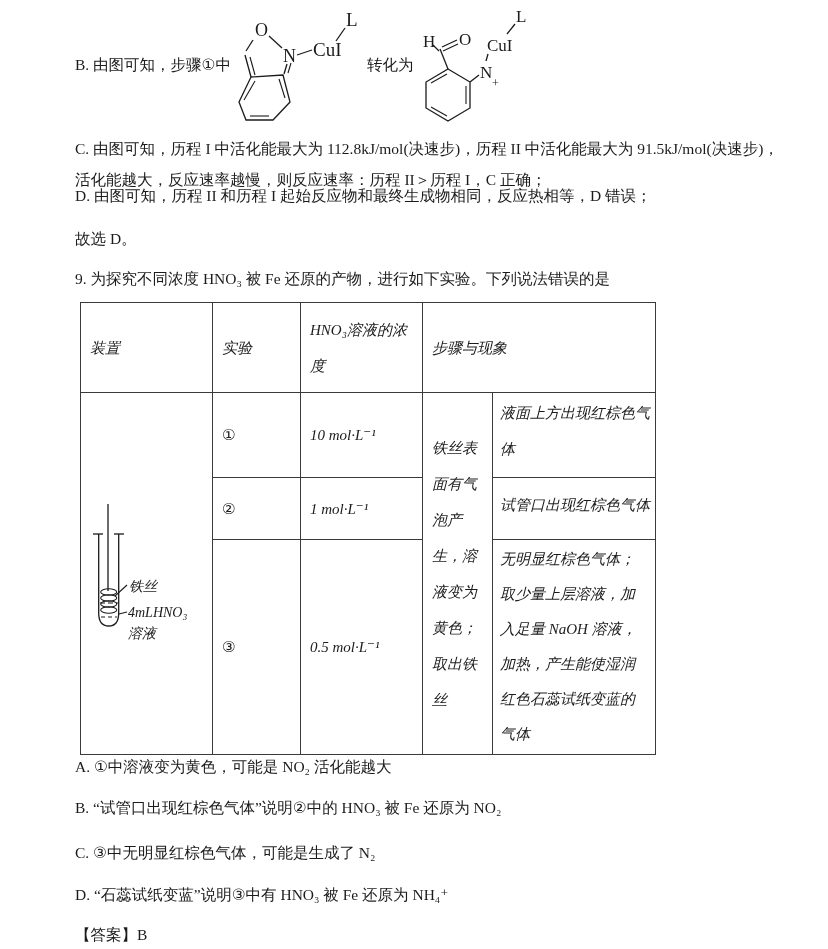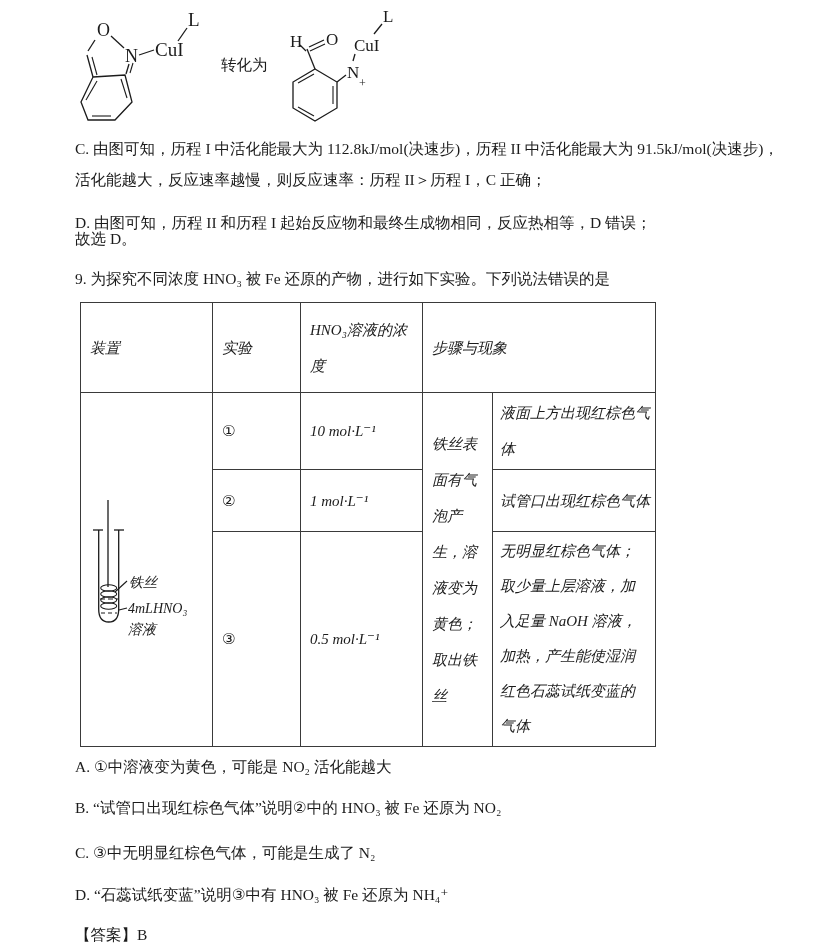--- a/index.html
+++ b/index.html
@@ -22,27 +22,28 @@
     border-collapse:collapse;table-layout:fixed;
   }
   #qtable td{
     border:1px solid #3a3a3a;vertical-align:middle;
     font-size:15px;line-height:36px;padding:2px 8px 2px 9px;
     word-break:break-all;
     font-style:italic;
   }
   #qtable td.device{padding:10px;text-align:center}
   #qtable td.lh35{line-height:35px;padding:2px 12px 2px 7px}
-  #qtable td.ph{padding:2px 4px 2px 7px}
+  #qtable td.ph{padding:2px 4px 10px 7px}
   .opt{position:absolute;left:75px;width:700px;line-height:22px;white-space:nowrap}
 </style>
 </head>
 <body>
 
 <div class="blk flexrow" style="top:0;height:130px">
+  <span class="t">B. 由图可知，步骤①中</span>
 
   <svg width="128" height="121" viewBox="0 0 128 121">
 
     <path class="bd" d="M18,72 L50,70 L57,97 L40,115 L13,115 L6,97 Z"></path>
     <line class="thin" x1="11" y1="95" x2="22" y2="76"></line>
     <line class="thin" x1="46" y1="74" x2="52" y2="93"></line>
     <line class="thin" x1="36" y1="111" x2="17" y2="111"></line>
 
     <line class="bd" x1="12" y1="50" x2="18" y2="72"></line>
     <line class="thin" x1="17" y1="52" x2="22" y2="70"></line>
@@ -52,21 +53,21 @@
     <line class="thin" x1="58" y1="58" x2="55" y2="68"></line>
 
     <line class="bd" x1="64" y1="50" x2="79" y2="45"></line>
     <line class="bd" x1="103" y1="36" x2="112" y2="23"></line>
     <text x="22" y="31" font-size="18">O</text>
     <text x="50" y="57" font-size="18">N</text>
     <text x="80" y="51" font-size="19">CuI</text>
     <text x="113" y="21" font-size="19">L</text>
   </svg>
 
-  <span class="t" style="margin:0 16px">转化为</span>
+  <span class="t" style="margin:0 4px">转化为</span>
 
   <svg width="112" height="124" viewBox="0 0 112 124">
 
     <path class="bd" d="M29,66 L51,79 L51,105 L29,118 L7,105 L7,79 Z"></path>
     <line class="thin" x1="47" y1="83" x2="47" y2="101"></line>
     <line class="thin" x1="28" y1="113" x2="12" y2="104"></line>
     <line class="thin" x1="12" y1="80" x2="28" y2="71"></line>
 
     <line class="bd" x1="29" y1="66" x2="21" y2="46"></line>
     <line class="bd" x1="14" y1="42" x2="20" y2="48"></line>
@@ -81,21 +82,21 @@
     <text x="61" y="75" font-size="17">N</text>
     <text x="73" y="84" font-size="12">+</text>
     <text x="68" y="48" font-size="17">CuI</text>
     <text x="97" y="19" font-size="17">L</text>
   </svg>
 
 </div>
 
 <div class="blk" style="top:138px">C. 由图可知，历程 I 中活化能最大为 112.8kJ/mol(决速步)，历程 II 中活化能最大为 91.5kJ/mol(决速步)，</div>
 <div class="blk" style="top:169px">活化能越大，反应速率越慢，则反应速率：历程 II＞历程 I，C 正确；</div>
-<div class="blk" style="top:212px">D. 由图可知，历程 II 和历程 I 起始反应物和最终生成物相同，反应热相等，D 错误；</div>
+<div class="blk" style="top:185px">D. 由图可知，历程 II 和历程 I 起始反应物和最终生成物相同，反应热相等，D 错误；</div>
 <div class="blk" style="top:228px">故选 D。</div>
 
 <div class="blk" style="top:268px">9. 为探究不同浓度 HNO₃ 被 Fe 还原的产物，进行如下实验。下列说法错误的是</div>
 
 <table id="qtable">
   <colgroup>
     <col style="width:132px">
       <col style="width:88px">
       <col style="width:122px">
       <col style="width:70px">

